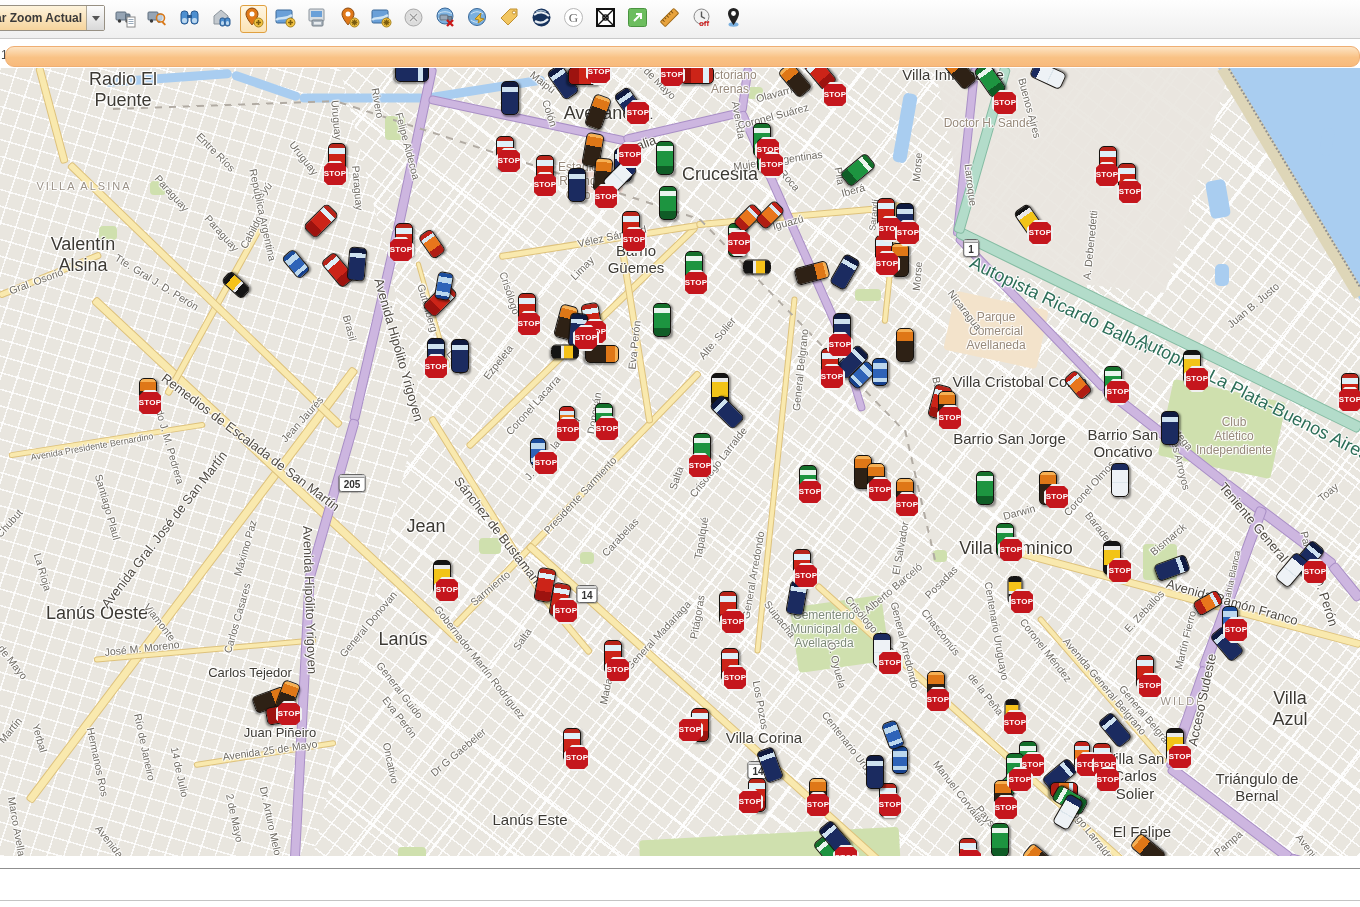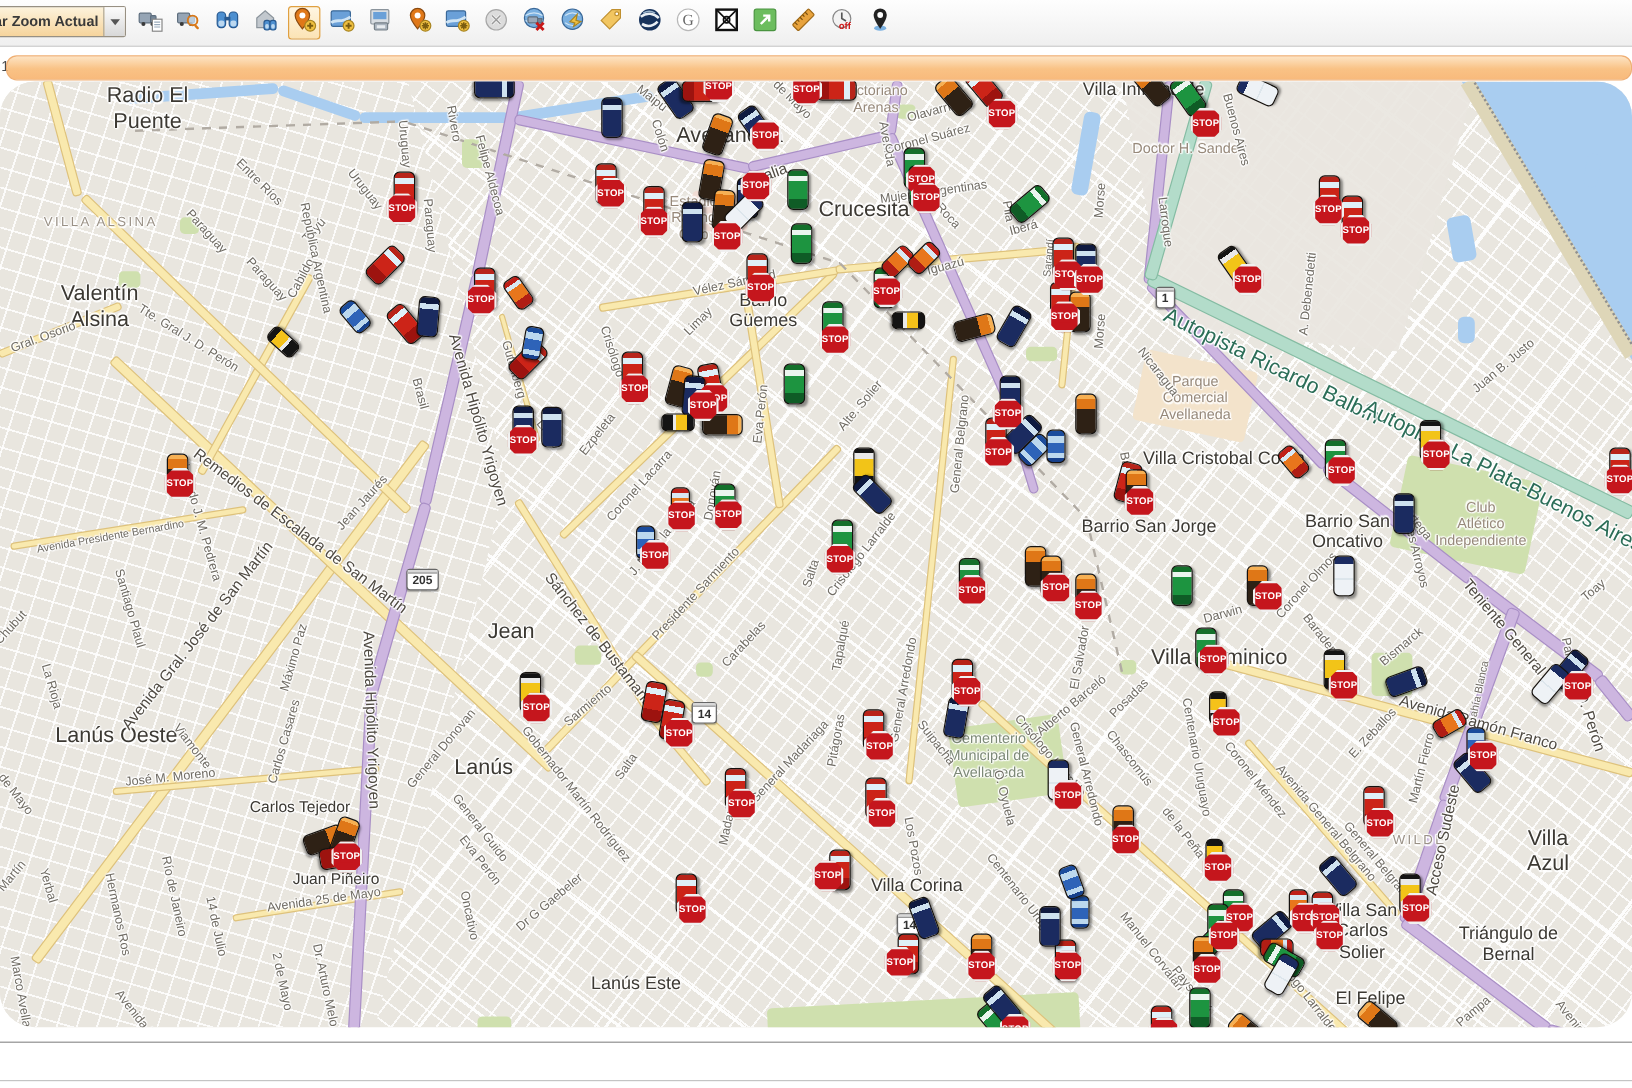--- a/index.html
+++ b/index.html
@@ -15,21 +15,21 @@
   #zoom-select .arrowbox span{width:0;height:0;border-left:4px solid transparent;border-right:4px solid transparent;border-top:5px solid #555;}
   #tbtns{position:absolute;left:112px;top:5px;display:flex;gap:5px;align-items:center;}
   .tbtn{width:25px;height:26px;display:flex;align-items:center;justify-content:center;border:1px solid transparent;border-radius:3px;cursor:pointer;}
   .tbtn svg{width:21px;height:21px;}
   .tbtn.active{border:1px solid #e0a040;background:linear-gradient(#fff6e2,#fbe3b5);}
   
   #banner-num{position:absolute;left:1px;top:48px;font-size:12px;color:#4a4a4a;}
   #banner{position:absolute;left:5px;top:46px;width:1355px;height:21px;box-sizing:border-box;
     background:linear-gradient(#fde4c4,#f9c285 55%,#f8ba7c);border:1px solid #efae72;border-radius:9px;}
   
-  #map{position:absolute;left:0;top:68px;width:1360px;height:788px;background:#e9e6df;overflow:hidden;border-radius:29px;}
+  #map{position:absolute;left:0;top:68px;width:1360px;height:788px;background:#e9e6df;overflow:hidden;}
   .grid{position:absolute;inset:0;
     background:
      repeating-linear-gradient(37deg,rgba(255,255,255,.85) 0 1.5px,transparent 1.5px 15px),
      repeating-linear-gradient(-53deg,rgba(255,255,255,.85) 0 1.5px,transparent 1.5px 15px),
      repeating-linear-gradient(37deg,rgba(255,255,255,.9) 0 2.5px,transparent 2.5px 62px),
      repeating-linear-gradient(-53deg,rgba(255,255,255,.9) 0 2.5px,transparent 2.5px 62px);}
   .grid2{position:absolute;inset:0;background:#e9e6df;clip-path:polygon(0 0,25% 0,31% 42%,23% 100%,0 100%);}
   .grid2:after{content:"";position:absolute;inset:0;
     background:
      repeating-linear-gradient(16deg,rgba(255,255,255,.85) 0 1.5px,transparent 1.5px 16px),
@@ -341,21 +341,21 @@
       <div class="mlabel twl" style="left: 608px; top: 45px;">Avellaneda</div>
       <div class="mlabel twl" style="left: 720px; top: 106px;">Crucesita</div>
       <div class="mlabel tw" style="left: 953px; top: 7px;">Villa Inflamable</div>
       <div class="mlabel gray" style="left: 988px; top: 56px;">Doctor H. Sande</div>
       <div class="mlabel gray" style="left: 578px; top: 114px;">Estadio
 Racing
 Club</div>
       <div class="mlabel tw" style="left: 636px; top: 191px;">Barrio
 Güemes</div>
       <div class="mlabel tw" style="left: 1020px; top: 314px;">Villa Cristobal Colón</div>
-      <div class="mlabel tw" style="left: 944px; top: 371px; padding-left: 27px;">Barrio San Jorge</div>
+      <div class="mlabel tw" style="left: 996px; top: 371px; padding-left: 27px;">Barrio San Jorge</div>
       <div class="mlabel tw" style="left: 1123px; top: 375px;">Barrio San
 Oncativo</div>
       <div class="mlabel gray" style="left: 1234px; top: 369px;">Club
 Atlético
 Independiente</div>
       <div class="mlabel gray" style="left: 996px; top: 264px;">Parque
 Comercial
 Avellaneda</div>
       <div class="mlabel twl" style="left: 426px; top: 458px;">Jean</div>
       <div class="mlabel twl" style="left: 403px; top: 571px;">Lanús</div>

